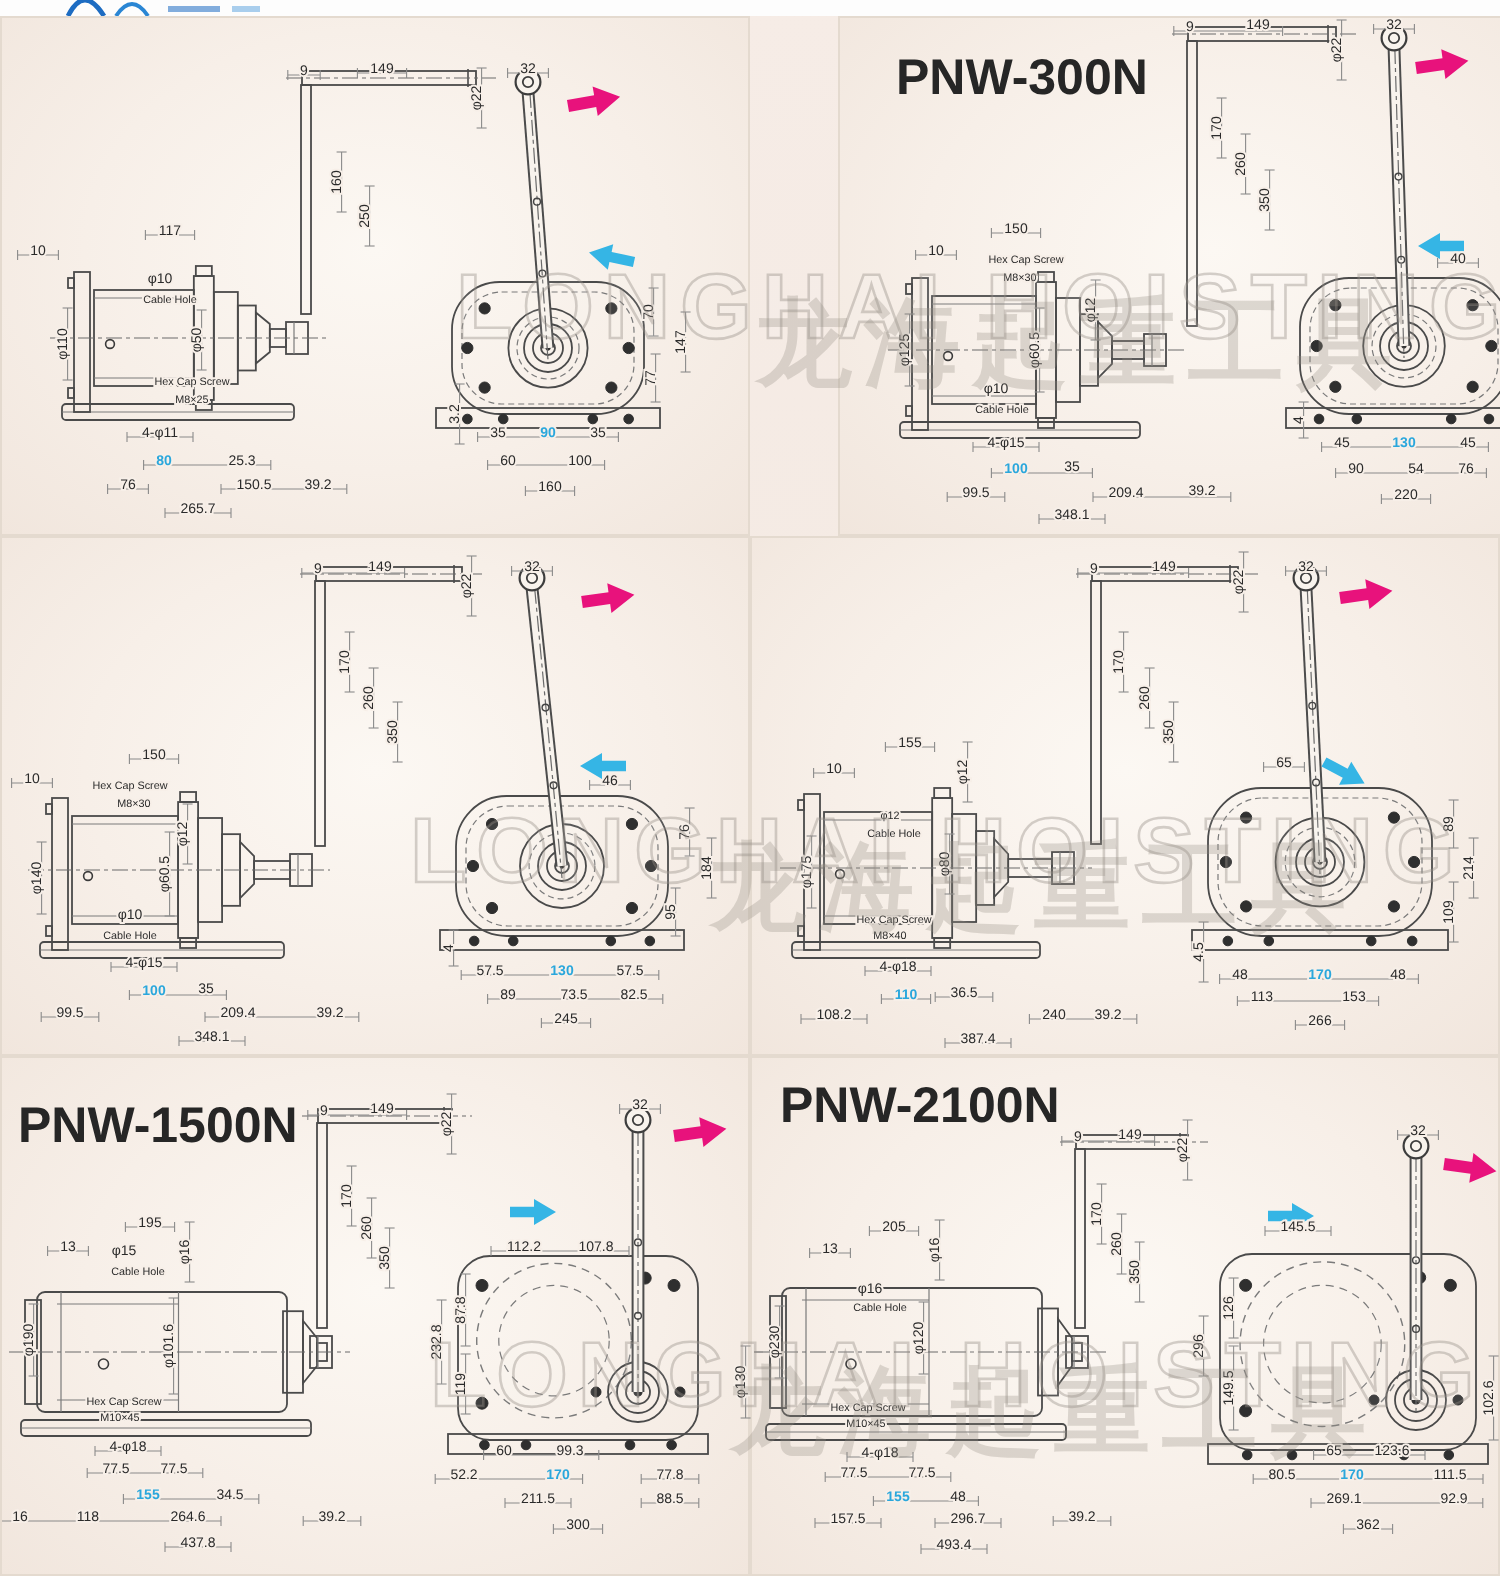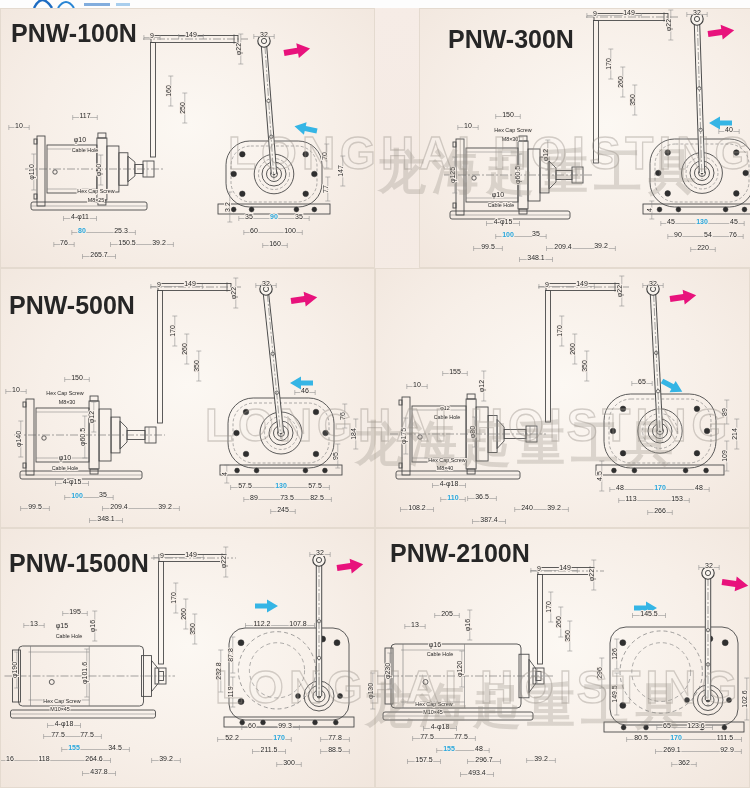--- a/index.html
+++ b/index.html
@@ -37,21 +37,20 @@
   <svg width="140" height="8" style="position:absolute;left:28px;top:0">
     <path d="M6 8 Q14 -8 24 8" stroke="#1d6cc2" stroke-width="2.4" fill="none"></path>
     <path d="M30 8 Q38 -4 46 8" stroke="#2a86d4" stroke-width="2" fill="none"></path>
     <rect x="56" y="3" width="26" height="3" fill="#1d6cc2" opacity="0.55"></rect>
     <rect x="88" y="3" width="14" height="3" fill="#2a86d4" opacity="0.4"></rect>
   </svg>
 </div>
 
 <div id="grid">
     <section class="panel" style="left: 0px; top: 8px;">
-      <h2 style="left: 10px; top: 10px;">PNW-100N</h2>
       <svg width="375" height="260" viewBox="0 0 375 260">
         <rect x="150" y="26.5" width="87" height="7" stroke="#4a4a4a" stroke-width="0.9" fill="none"></rect>
         <line x1="233" y1="25.5" x2="233" y2="34.5" stroke="#4a4a4a" stroke-width="0.8" fill="none"></line>
         <line x1="142" y1="30" x2="247" y2="30" stroke="#6a6a6a" stroke-width="0.6" fill="none" stroke-dasharray="8 2 2 2"></line>
         <rect x="149.5" y="33.5" width="5" height="114.5" stroke="#4a4a4a" stroke-width="0.9" fill="none"></rect>
         <rect x="30" y="193" width="116" height="8" stroke="#4a4a4a" stroke-width="0.9" fill="none" rx="2"></rect>
         <line x1="30" y1="197" x2="146" y2="197" stroke="#7a7a7a" stroke-width="0.5" fill="none"></line>
         <rect x="36" y="127" width="8" height="70" stroke="#4a4a4a" stroke-width="0.9" fill="none"></rect>
         <rect x="33" y="130" width="3" height="5" stroke="#4a4a4a" stroke-width="0.9" fill="none"></rect>
         <rect x="33" y="185" width="3" height="5" stroke="#4a4a4a" stroke-width="0.9" fill="none"></rect>
@@ -353,21 +352,20 @@
         <text x="251" y="214.5" text-anchor="middle" font-size="7" fill="#2a2a2a" stroke="#f7efe8" stroke-width="2" paint-order="stroke" font-weight="normal">45</text>
         <text x="282" y="214.5" text-anchor="middle" font-size="7" fill="#2aa7dc" stroke="#f7efe8" stroke-width="2" paint-order="stroke" font-weight="bold">130</text>
         <text x="314" y="214.5" text-anchor="middle" font-size="7" fill="#2a2a2a" stroke="#f7efe8" stroke-width="2" paint-order="stroke" font-weight="normal">45</text>
         <text x="258" y="227.5" text-anchor="middle" font-size="7" fill="#2a2a2a" stroke="#f7efe8" stroke-width="2" paint-order="stroke" font-weight="normal">90</text>
         <text x="288" y="227.5" text-anchor="middle" font-size="7" fill="#2a2a2a" stroke="#f7efe8" stroke-width="2" paint-order="stroke" font-weight="normal">54</text>
         <text x="313" y="227.5" text-anchor="middle" font-size="7" fill="#2a2a2a" stroke="#f7efe8" stroke-width="2" paint-order="stroke" font-weight="normal">76</text>
         <text x="283" y="240.5" text-anchor="middle" font-size="7" fill="#2a2a2a" stroke="#f7efe8" stroke-width="2" paint-order="stroke" font-weight="normal">220</text>
       </svg>
     </section>
     <section class="panel" style="left: 0px; top: 268px;">
-      <h2 style="left: 8px; top: 22px;">PNW-500N</h2>
       <svg width="375" height="260" viewBox="0 0 375 260">
         <rect x="157" y="14.5" width="73" height="7" stroke="#4a4a4a" stroke-width="0.9" fill="none"></rect>
         <line x1="226" y1="13.5" x2="226" y2="22.5" stroke="#4a4a4a" stroke-width="0.8" fill="none"></line>
         <line x1="149" y1="18" x2="240" y2="18" stroke="#6a6a6a" stroke-width="0.6" fill="none" stroke-dasharray="8 2 2 2"></line>
         <rect x="156.5" y="21.5" width="5" height="132.5" stroke="#4a4a4a" stroke-width="0.9" fill="none"></rect>
         <rect x="19" y="202" width="122" height="8" stroke="#4a4a4a" stroke-width="0.9" fill="none" rx="2"></rect>
         <line x1="19" y1="206" x2="141" y2="206" stroke="#7a7a7a" stroke-width="0.5" fill="none"></line>
         <rect x="25" y="130" width="8" height="76" stroke="#4a4a4a" stroke-width="0.9" fill="none"></rect>
         <rect x="22" y="133" width="3" height="5" stroke="#4a4a4a" stroke-width="0.9" fill="none"></rect>
         <rect x="22" y="194" width="3" height="5" stroke="#4a4a4a" stroke-width="0.9" fill="none"></rect>

